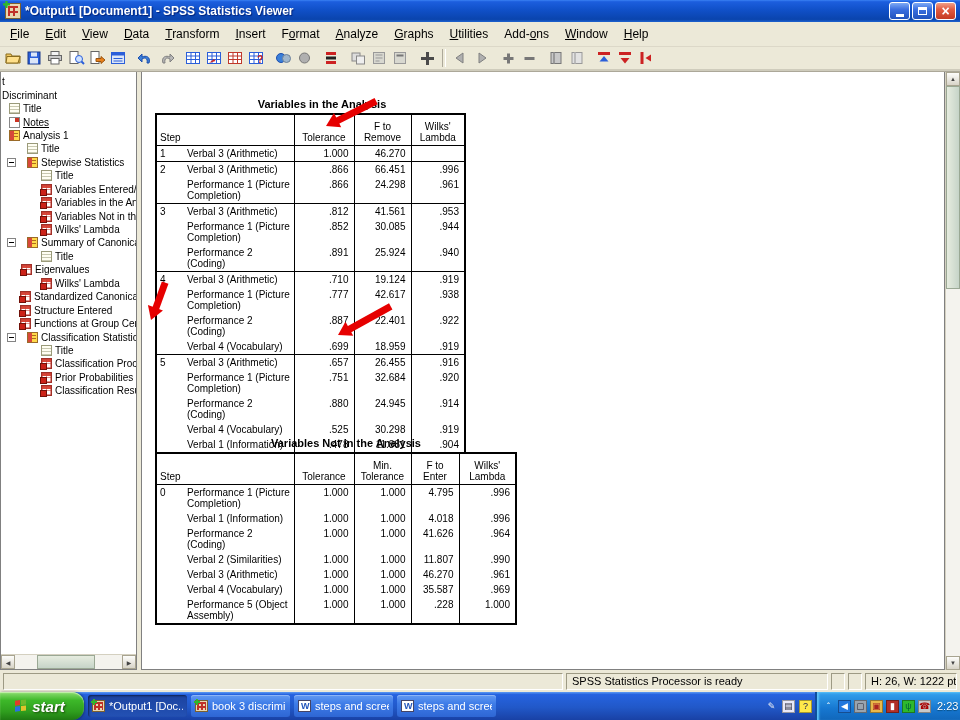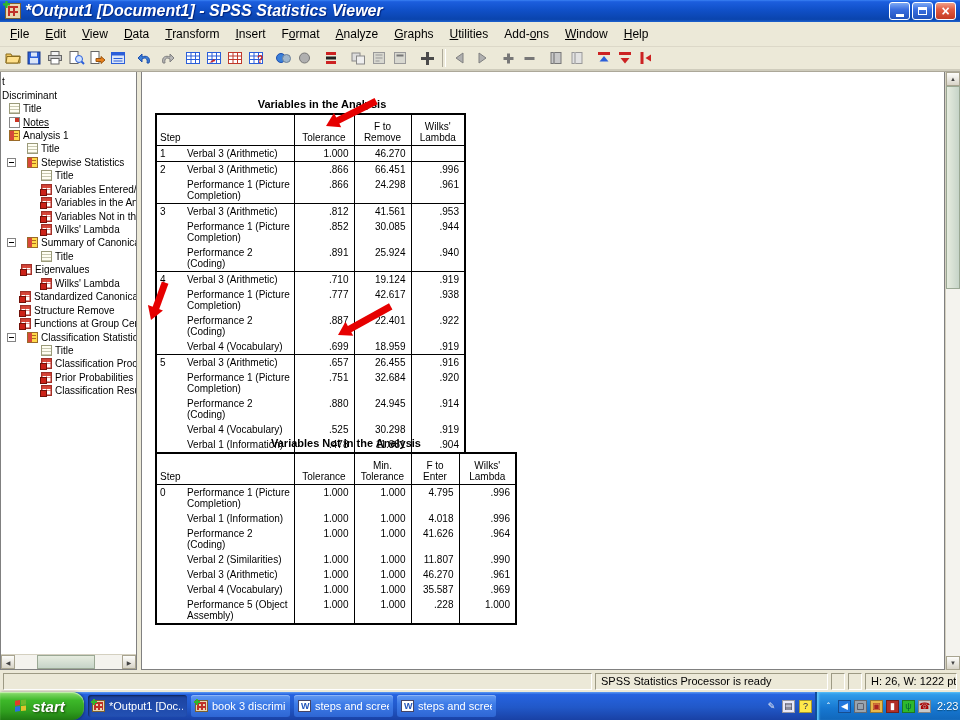--- a/index.html
+++ b/index.html
@@ -8,21 +8,21 @@
 
   
   .titlebar{height:22px;background:linear-gradient(180deg,#3a81f3 0%,#1c5ede 8%,#1050c8 45%,#0a44ad 88%,#1e63d0 100%);display:flex;align-items:center;padding:0 3px;flex:none;}
   .titlebar .appicon{width:16px;height:16px;margin:0 4px 0 2px;position:relative;background:#e8d7b0;border:1px solid #7c6030;box-sizing:border-box;}
   .titlebar .appicon::before{content:"";position:absolute;inset:2px 2px 2px 2px;background:
      repeating-linear-gradient(90deg,#c03028 0 2px,transparent 2px 5px),
      repeating-linear-gradient(180deg,#c03028 0 2px,transparent 2px 5px);}
   .titlebar .appicon::after{content:"";position:absolute;left:-3px;top:-3px;width:7px;height:7px;background:
      linear-gradient(#2eb82e,#2eb82e);box-shadow:0 0 0 1px #116611;
      clip-path:polygon(33% 0,66% 0,66% 33%,100% 33%,100% 66%,66% 66%,66% 100%,33% 100%,33% 66%,0 66%,0 33%,33% 33%);}
-  .titletext{color:#fff;font-weight:bold;font-size:16px;text-shadow:1px 1px 1px #00237a;flex:1;white-space:nowrap;overflow:hidden;font-style:italic;}
+  .titletext{color:#fff;font-weight:bold;font-size:12px;text-shadow:1px 1px 1px #00237a;flex:1;white-space:nowrap;overflow:hidden;}
   .winbtns{display:flex;gap:2px;margin-right:1px;}
   .winbtn{width:21px;height:18px;border-radius:3px;border:1px solid #fff;box-sizing:border-box;display:flex;align-items:center;justify-content:center;background:linear-gradient(180deg,#7da9f5 0%,#3b6fe0 40%,#2152bd 100%);color:#fff;font-size:12px;line-height:1;}
   .winbtn.close{background:linear-gradient(180deg,#f0a089 0%,#e25b40 40%,#c43a22 100%);font-weight:bold;font-size:14px;}
   .winbtn .minbar{width:8px;height:3px;background:#fff;margin-top:8px;}
   .winbtn .restoreglyph{width:9px;height:8px;border:1px solid #fff;border-top:3px solid #fff;box-sizing:border-box;}
 
   
   .menubar{height:24px;background:#ece9d8;display:flex;align-items:center;padding-left:2px;flex:none;border-bottom:1px solid #dcd8c8;}
   .menu-item{font-size:12px;color:#000;padding:3px 8px;white-space:nowrap;}
   .menu-item u{text-decoration:underline;}
@@ -79,21 +79,21 @@
 
   
   .arrow{position:absolute;height:16px;display:flex;align-items:center;transform-origin:0 50%;z-index:9;}
   .arrow .head{width:0;height:0;border-top:8px solid transparent;border-bottom:8px solid transparent;border-right:13px solid #e60000;flex:none;}
   .arrow .shaft{flex:1;height:7px;background:#e60000;margin-left:-1px;}
 
   
   .statusbar{height:22px;flex:none;background:#ece9d8;display:flex;align-items:center;gap:3px;padding:0 3px;font-size:11px;}
   .statuscell{height:17px;border:1px solid;border-color:#9d9a84 #fff #fff #9d9a84;display:flex;align-items:center;padding:0 5px;box-sizing:border-box;white-space:nowrap;overflow:hidden;}
   .status-main{flex:1;}
-  .status-msg{width:233px;}
+  .status-msg{width:262px;}
   .status-sm{width:14px;padding:0;}
   .status-dims{width:92px;}
 
   
   .taskbar{height:28px;flex:none;background:linear-gradient(180deg,#5c9bf3 0,#2663e0 9%,#2158c8 55%,#1941a5 100%);display:flex;align-items:center;position:relative;}
   .startbtn{height:28px;width:84px;flex:none;border-radius:0 12px 12px 0;background:linear-gradient(180deg,#8ede72 0,#3db829 30%,#2f9e1e 70%,#1f7a12 100%);display:flex;align-items:center;justify-content:center;gap:5px;box-shadow:inset 0 1px 1px #c8f0b0,1px 0 3px rgba(0,0,0,.4);}
   .startbtn .flag{width:12px;height:12px;display:grid;grid-template-columns:5px 5px;grid-template-rows:5px 5px;gap:1px;transform:skewY(-6deg);}
   .startbtn .flag i{display:block;}
   .startbtn .label{color:#fff;font-size:15px;font-weight:bold;font-style:italic;text-shadow:1px 1px 2px #1a4a0a;margin-right:4px;}
   .taskbtn{height:22px;width:99px;margin-left:4px;flex:none;border-radius:3px;background:linear-gradient(180deg,#639af2 0,#3e7ce8 40%,#2e66d4 100%);box-shadow:inset 0 1px 0 #8cb4f6;display:flex;align-items:center;gap:4px;padding:0 4px;box-sizing:border-box;color:#fff;font-size:11px;white-space:nowrap;overflow:hidden;}
@@ -393,21 +393,21 @@
           <div class="tree-item" style="padding-left: 40px;">
             <span class="ti table"></span>
             <span class="tree-label">Wilks' Lambda</span>
           </div>
           <div class="tree-item" style="padding-left: 19px;">
             <span class="ti table"></span>
             <span class="tree-label">Standardized Canonical Dis</span>
           </div>
           <div class="tree-item" style="padding-left: 19px;">
             <span class="ti table"></span>
-            <span class="tree-label">Structure Remove</span>
+            <span class="tree-label">Structure Entered</span>
           </div>
           <div class="tree-item" style="padding-left: 19px;">
             <span class="ti table"></span>
             <span class="tree-label">Functions at Group Centroid</span>
           </div>
           <div class="tree-item" style="padding-left: 26px;">
             <span class="expander" style="left: 6px;"></span>
             <span class="ti analysis"></span>
             <span class="tree-label">Classification Statistics</span>
           </div>

